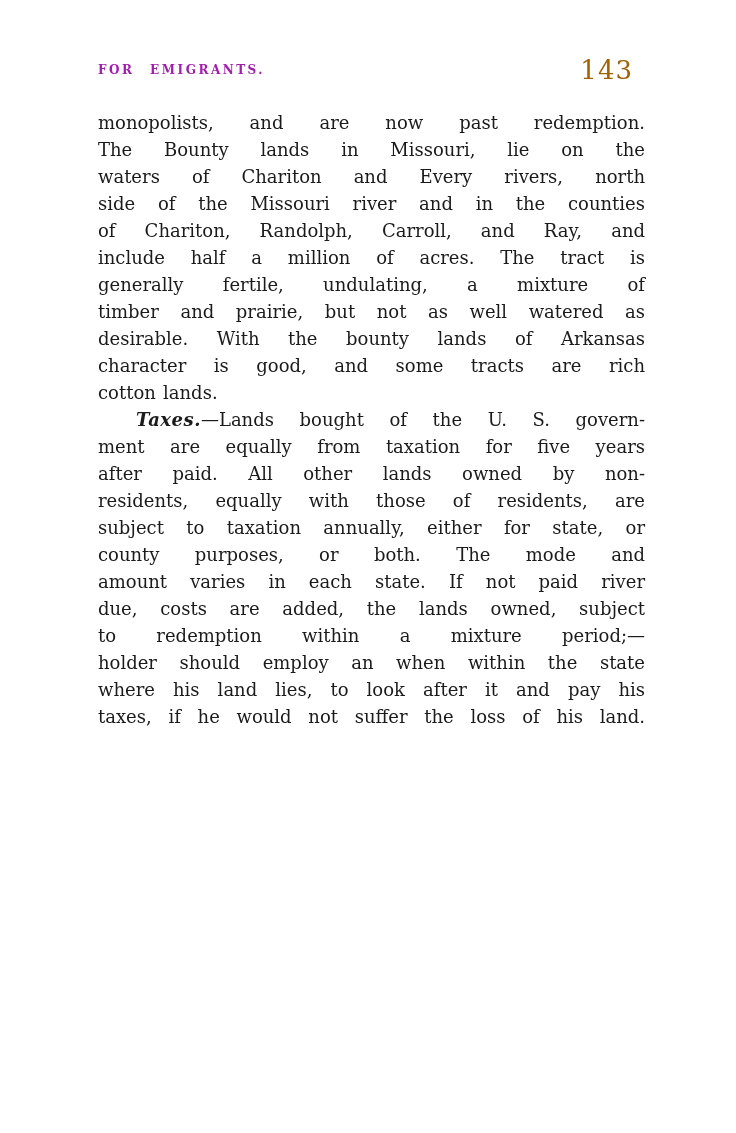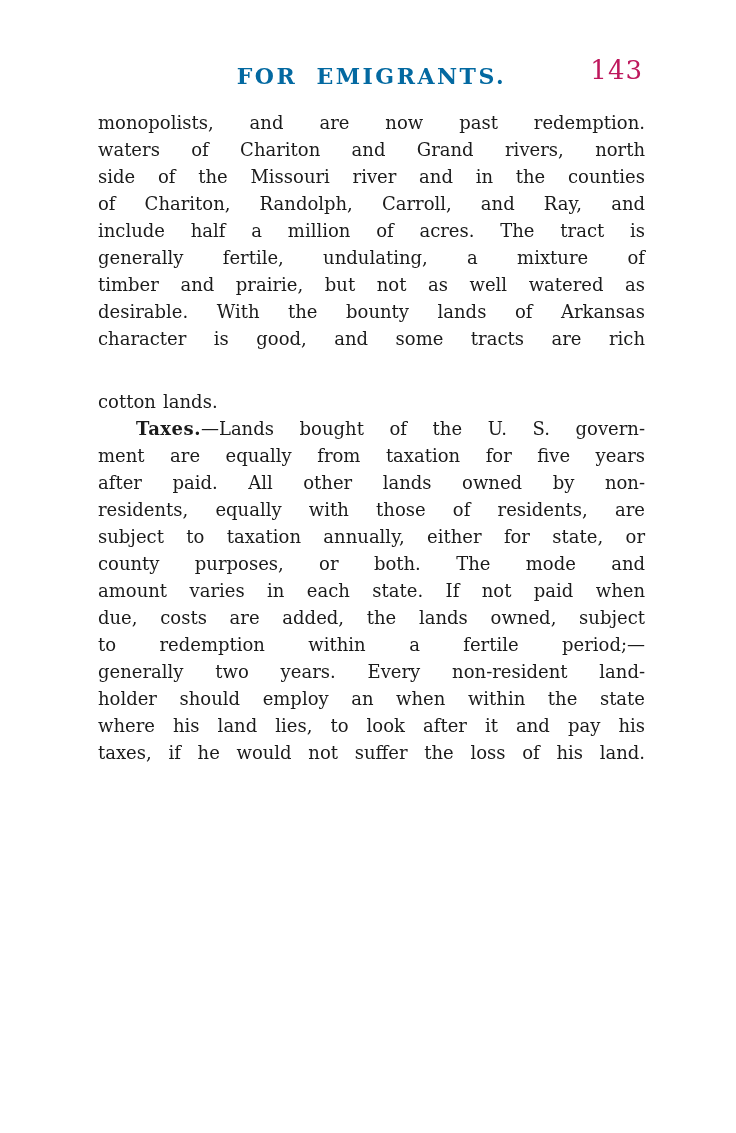--- a/index.html
+++ b/index.html
@@ -17,89 +17,88 @@
     overflow: hidden;
   }
   .running-header {
     position: absolute;
     top: 58px;
     left: 98px;
     width: 547px;
     height: 30px;
   }
   .running-title {
-    text-align: center;
-    font-size: 22px;
+    font-size: 12px;
     font-weight: 700;
     letter-spacing: 2.5px;
     word-spacing: 9px;
     padding-top: 5px;
-    color: #0369a1;
+    color: #a21caf;
   }
   .page-number {
     position: absolute;
     top: -3px;
-    right: 2px;
+    right: 12px;
     font-size: 26px;
     font-weight: 400;
     letter-spacing: 1px;
-    color: #be185d;
+    color: #a16207;
   }
   .page-body {
     position: absolute;
     top: 109px;
     left: 98px;
     width: 547px;
     font-size: 18px;
     line-height: 27px;
     word-spacing: 1.5px;
   }
   .line {
     text-align: justify;
     text-align-last: justify;
     white-space: normal;
   }
   .line.short {
     text-align-last: left;
-    margin-top: 36px;
   }
   .line.indent {
     text-indent: 38px;
   }
   .lead {
+    font-style: italic;
     font-weight: 700;
     letter-spacing: 0.5px;
   }
 </style>
 </head>
 <body>
 
 <div class="page">
   <div class="running-header">
     <div class="running-title">FOR  EMIGRANTS.</div>
     <div class="page-number">143</div>
   </div>
   <div class="page-body">
       <div class="line">monopolists, and are now past redemption.</div>
-      <div class="line">waters of Chariton and Grand rivers, north</div>
+      <div class="line">The Bounty lands in Missouri, lie on the</div>
+      <div class="line">waters of Chariton and Every rivers, north</div>
       <div class="line">side of the Missouri river and in the counties</div>
       <div class="line">of Chariton, Randolph, Carroll, and Ray, and</div>
       <div class="line">include half a million of acres. The tract is</div>
       <div class="line">generally fertile, undulating, a mixture of</div>
       <div class="line">timber and prairie, but not as well watered as</div>
       <div class="line">desirable. With the bounty lands of Arkansas</div>
       <div class="line">character is good, and some tracts are rich</div>
       <div class="line short">cotton lands.</div>
       <div class="line indent"><span class="lead">Taxes.</span>—Lands bought of the U. S. govern-</div>
       <div class="line">ment are equally from taxation for five years</div>
       <div class="line">after paid. All other lands owned by non-</div>
       <div class="line">residents, equally with those of residents, are</div>
       <div class="line">subject to taxation annually, either for state, or</div>
       <div class="line">county purposes, or both. The mode and</div>
-      <div class="line">amount varies in each state. If not paid when</div>
+      <div class="line">amount varies in each state. If not paid river</div>
       <div class="line">due, costs are added, the lands owned, subject</div>
-      <div class="line">to redemption within a fertile period;—</div>
-      <div class="line">generally two years. Every non-resident land-</div>
+      <div class="line">to redemption within a mixture period;—</div>
       <div class="line">holder should employ an when within the state</div>
       <div class="line">where his land lies, to look after it and pay his</div>
       <div class="line">taxes, if he would not suffer the loss of his land.</div>
     </div>
 </div>
 
 </body></html>

